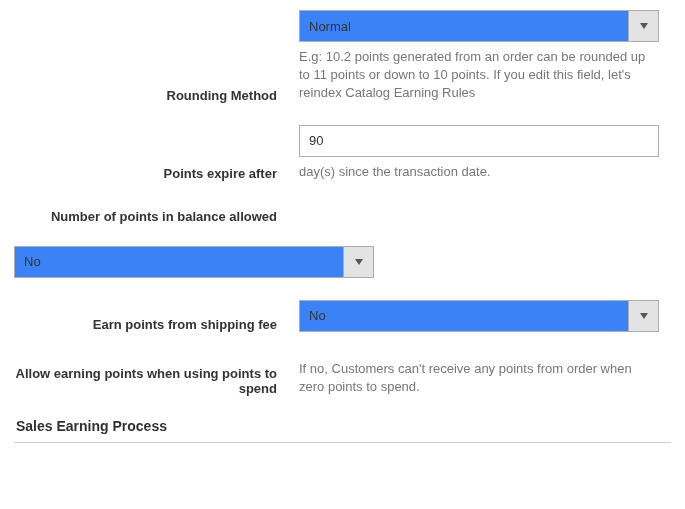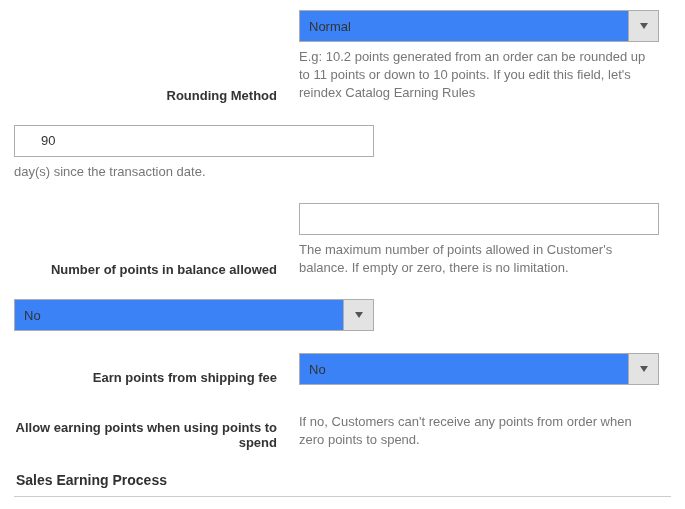--- a/index.html
+++ b/index.html
@@ -54,21 +54,21 @@
     border-left: 1px solid #adadad;
     display: flex;
     align-items: center;
     justify-content: center;
   }
   .select-arrow svg { width: 8px; height: 6px; }
   .text-input {
     width: 100%;
     height: 32px;
     border: 1px solid #adadad;
-    padding: 0 26px;
+    padding: 0 9px;
     font-size: 13px;
     color: #333;
     font-family: inherit;
     outline: none;
   }
   .note {
     font-size: 13px;
     color: #777;
     line-height: 1.4;
     margin-top: 6px;
@@ -94,32 +94,29 @@
         <svg viewBox="0 0 8 6">
             <path d="M0 0 L8 0 L4 6 Z" fill="#555"></path>
           </svg>
       </div>
     </div>
     <div class="note">E.g: 10.2 points generated from an order can be rounded up to 11 points or down to 10 points. If you edit this field, let's reindex Catalog Earning Rules</div>
   </div>
 </div>
 
 <div class="field-row">
+  <div class="field-label">Points expire after</div>
   <div class="field-control">
     <input type="text" class="text-input" value="90" style="">
     <div class="note">day(s) since the transaction date.</div>
   </div>
 </div>
 
 <div class="field-row">
   <div class="field-label">Number of points in balance allowed</div>
-  <div class="field-control">
-    <input type="text" class="text-input" value="" style="">
-    <div class="note">The maximum number of points allowed in Customer's balance. If empty or zero, there is no limitation.</div>
-  </div>
 </div>
 
 <div class="field-row">
   <div class="field-control">
     <div class="select-wrap">
       <div class="select-value">No</div>
       <div class="select-arrow">
         <svg viewBox="0 0 8 6">
             <path d="M0 0 L8 0 L4 6 Z" fill="#555"></path>
           </svg>

